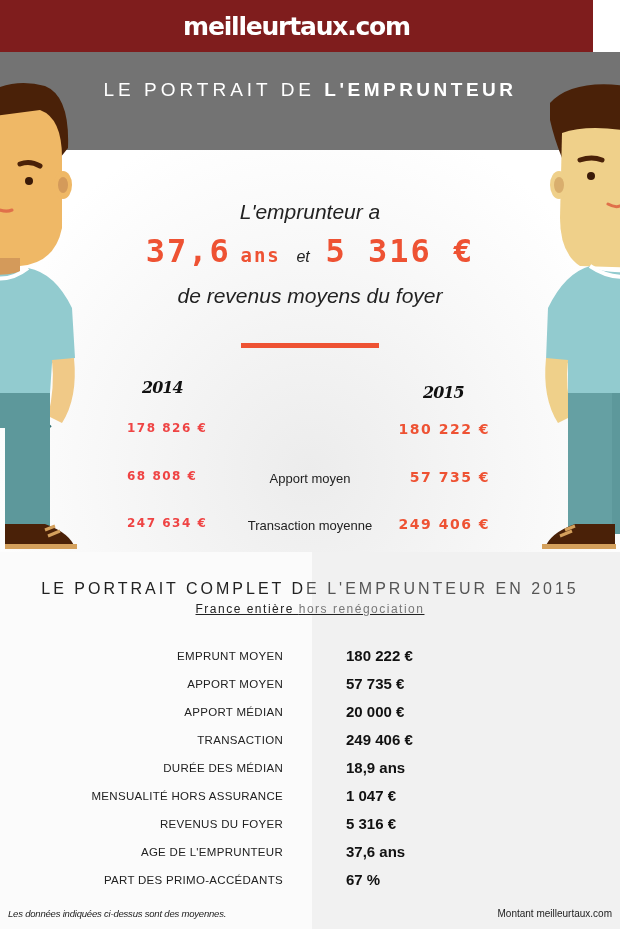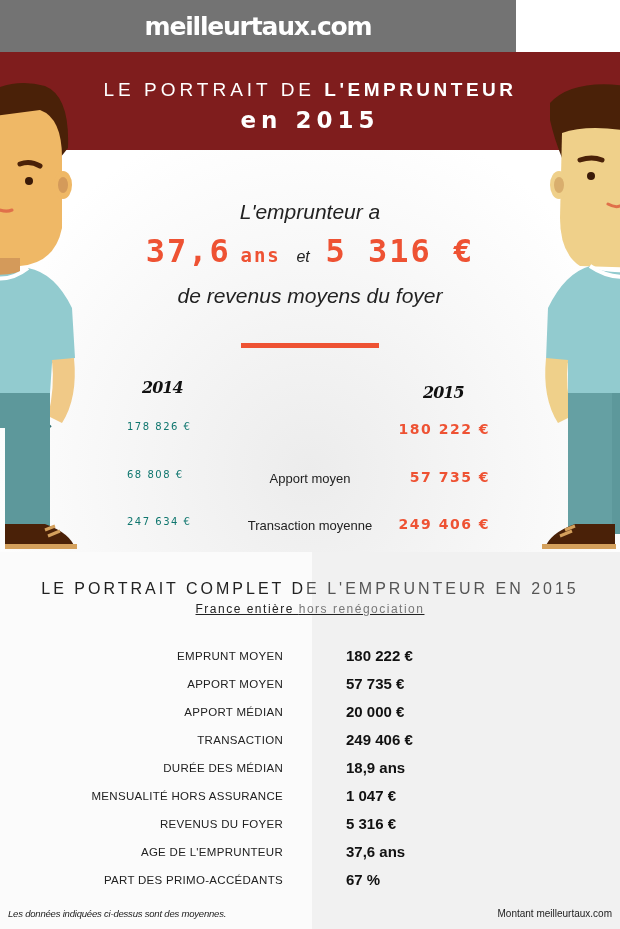--- a/index.html
+++ b/index.html
@@ -1,31 +1,31 @@
 <!DOCTYPE html>
 <html><head>
 <meta charset="utf-8">
 <style>
   * { margin: 0; padding: 0; box-sizing: border-box; }
   html, body { width: 620px; height: 929px; overflow: hidden; background: #ffffff; }
   body { font-family: "Liberation Sans", sans-serif; position: relative; }
 
   .brand-bar {
-    position: absolute; left: 0; top: 0; width: 516px; height: 52px;
-    background: #737373;
+    position: absolute; left: 0; top: 0; width: 593px; height: 52px;
+    background: #7f1d1d;
     display: flex; align-items: center; justify-content: center;
   }
   .brand-logo {
     color: #ffffff; font-family: "DejaVu Sans", sans-serif; font-weight: bold;
     font-size: 25px; letter-spacing: -1.2px;
   }
 
   .title-band {
     position: absolute; left: 0; top: 52px; width: 620px; height: 98px;
-    background: #7f1d1d; text-align: center; color: #ffffff;
+    background: #737373; text-align: center; color: #ffffff;
   }
   .title-line1 {
     position: absolute; left: 0; right: 0; top: 27px;
     font-size: 19px; letter-spacing: 4px; font-weight: normal;
   }
   .title-line1 .strong { font-weight: bold; letter-spacing: 3.5px; }
   .title-line2 {
     position: absolute; left: 0; right: 0; top: 55px;
     font-size: 23px; font-weight: bold; letter-spacing: 5px;
     font-family: "DejaVu Sans", sans-serif;
@@ -58,22 +58,22 @@
 
   .year {
     position: absolute; top: 378px; font-family: "DejaVu Serif", serif;
     font-style: italic; font-size: 16px; color: #111111; font-weight: bold; letter-spacing: -1px;
   }
   .year-2014 { left: 142px; }
   .year-2015 { left: 423px; top: 383px; }
 
   .cmp-row { position: absolute; left: 0; width: 620px; height: 24px; }
   .cmp-old {
-    position: absolute; left: 127px; font-family: "DejaVu Sans", sans-serif; font-weight: normal;
-    color: #0f766e; font-size: 10px; letter-spacing: 1.5px;
+    position: absolute; left: 127px; font-family: "DejaVu Sans", sans-serif; font-weight: bold;
+    color: #ef4444; font-size: 12px; letter-spacing: 1.5px;
   }
   .cmp-label {
     position: absolute; left: 225px; width: 170px; text-align: center;
     font-size: 13px; color: #222222;
   }
   .cmp-new {
     position: absolute; right: 130px; font-family: "DejaVu Sans", sans-serif; font-weight: bold;
     color: #ee5233; font-size: 14px; letter-spacing: 1.5px;
   }
 
@@ -119,21 +119,20 @@
 <body>
 
 <div class="brand-bar">
   <span class="brand-logo">meilleurtaux.com</span>
 </div>
 
 <div class="title-band">
   <div class="title-line1">
     <span>LE PORTRAIT DE </span><span class="strong">L'EMPRUNTEUR</span>
   </div>
-  <div class="title-line2">en 2015</div>
 </div>
 
 <div class="hero"></div>
 
 <div class="character character-left">
   <svg width="100" height="474" viewBox="0 0 100 474">
 
     <path d="M-20 20 Q10 -2 45 8 Q70 18 68 70 L60 80 Q55 40 30 35 L-20 40 Z" fill="#4a2108"></path>
 
     <path d="M-20 40 L40 32 Q62 40 62 80 L62 150 Q55 185 20 188 L-20 190 Z" fill="#efb866"></path>

